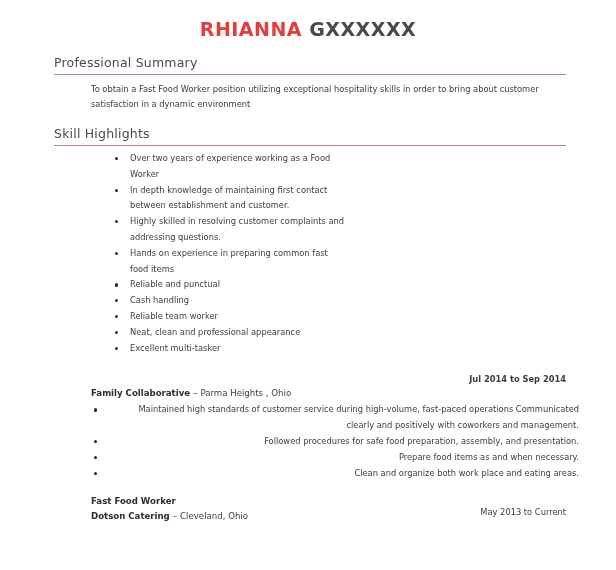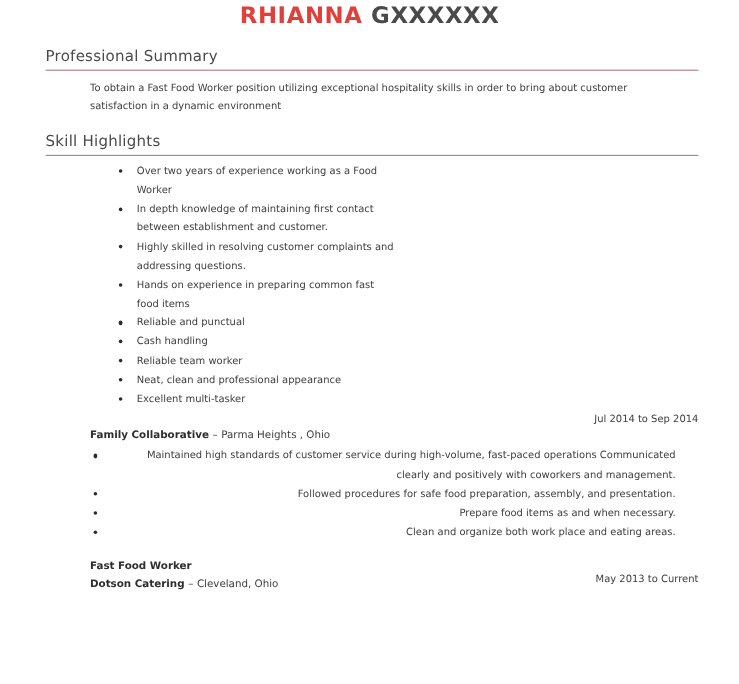--- a/index.html
+++ b/index.html
@@ -13,21 +13,21 @@
     overflow: hidden;
     font-family: "DejaVu Sans", "Liberation Sans", sans-serif;
     color: #3a3a3a;
     position: relative;
   }
 
   .page {
     width: 616px;
     height: 556px;
     box-sizing: border-box;
-    padding: 0;
+    padding: 16px;
     position: relative;
   }
 
   
   .name-line {
     text-align: center;
     padding-top: 1px;
     font-size: 19px;
     font-weight: bold;
     letter-spacing: 0.5px;
@@ -178,21 +178,21 @@
       <li>Hands on experience in preparing common fast food items</li>
       <li>Reliable and punctual</li>
       <li>Cash handling</li>
       <li>Reliable team worker</li>
       <li>Neat, clean and professional appearance</li>
       <li>Excellent multi-tasker</li>
     </ul>
   </div>
 
 
-  <div class="section exp-block" style="margin-top:2px;padding-top:0;">
+  <div class="section exp-block" style="margin-top:16px;padding-top:0;font-weight:bold;">
     <div class="exp-date">Jul 2014 to Sep 2014</div>
   </div>
   <div class="exp-left">
     <div class="exp-company">
       <span>Family Collaborative</span>
       <span class="loc">–</span>
       <span class="loc">Parma Heights , Ohio</span>
     </div>
   </div>
   <div class="exp-bullets">

